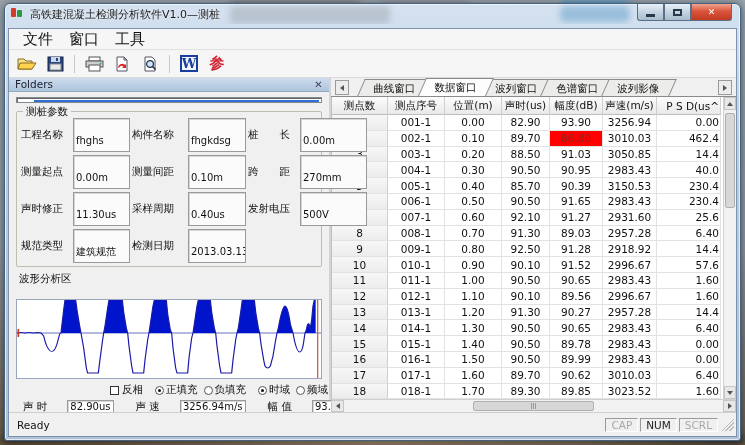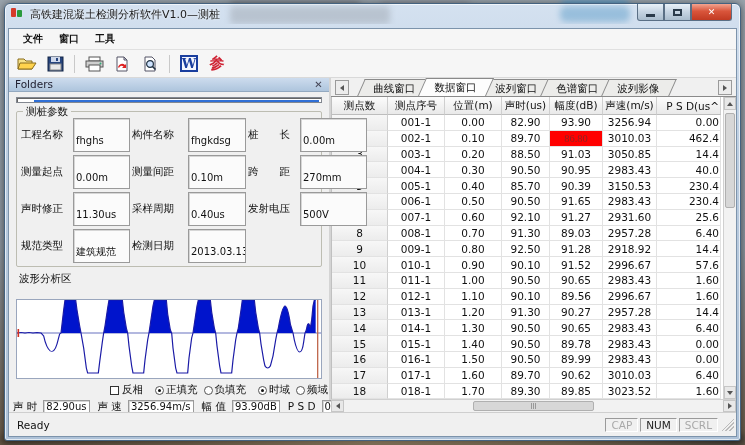--- a/index.html
+++ b/index.html
@@ -34,21 +34,21 @@
           background:linear-gradient(#e9f1f8,#c8d6e4 45%,#a9bccd); color:#2a3a4a; font-size:9px; line-height:1; }
   .wbtn.min { border-radius:0 0 0 3px; }
   .wbtn.close { width:41px; border-radius:0 0 3px 0; background:linear-gradient(#f2a490,#d9553b 45%,#c13a22); color:#fff; font-weight:bold; }
   .wbtn .bar { width:9px; height:3px; background:#2a3a4a; margin-top:7px; }
   .wbtn .box { width:9px; height:7px; border:2px solid #2a3a4a; }
 
   .client { position:absolute; left:3px; right:3px; top:24px; bottom:3px; background:#f0f0f0;
             border:1px solid #7c93ab; display:flex; flex-direction:column; }
 
   .menubar { height:21px; background:#f6f6f6; border-bottom:1px solid #e0e0e0; display:flex; align-items:center; padding-left:6px; }
-  .menu-item { padding:2px 8px; font-size:10px;font-weight:bold; }
+  .menu-item { padding:2px 8px; font-size:15px; }
 
   .toolbar { height:28px; background:#f6f6f6; border-bottom:1px solid #d9d9d9; display:flex; align-items:center; padding-left:6px; gap:4px; }
   .tbtn { width:24px; height:22px; display:flex; align-items:center; justify-content:center; border:1px solid transparent; }
   .tsep { width:1px; height:18px; background:#c9c9c9; margin:0 3px; }
   .word-glyph { font-size:13px; font-weight:bold; color:#1a3e9e; border:2px solid #1a3e9e; background:#f4f6ff; width:18px; height:17px; display:flex; align-items:center; justify-content:center; font-family:"DejaVu Serif",serif;}
   .can-glyph { font-size:15px; font-weight:bold; color:#cf2233; }
 
   .main { flex:1; display:flex; min-height:0; }
 
   
@@ -77,21 +77,21 @@
   .wave-label { margin:5px 0 13px 10px; font-size:10.5px; }
   .wave-plot { margin:0 7px; height:80px; background:#fff; border:1px solid #9aa6bd; position:relative; }
   .wave-plot svg { width:100%; height:100%; display:block; }
 
   .controls-row { display:flex; align-items:center; margin:4px 4px 0 100px; gap:6px; font-size:10.5px; white-space:nowrap; }
   .radio { width:9px; height:9px; border:1px solid #555; border-radius:50%; background:#fff; position:relative; flex:none; margin-right:2px;}
   .radio.on:after { content:""; position:absolute; left:2px; top:2px; width:3px; height:3px; border-radius:50%; background:#111; }
   .ctl { display:flex; align-items:center; }
   .gap { width:8px; }
 
-  .readings-row { display:flex; align-items:flex-start; margin:3px 2px 0 2px; gap:6px; font-size:10.5px; white-space:nowrap;}
+  .readings-row { display:flex; align-items:flex-end; margin:3px 2px 0 12px; gap:20px; font-size:10.5px; white-space:nowrap;}
   .rlabel { margin-left:2px; }
   .rval { height:14px; background:#fff; border:1px solid #9a9a9a; box-shadow:inset 1px 1px 0 #d6d6d6;
           font-size:10px; line-height:12px; padding:0 2px; }
   .rv1{width:62px;} .rv2{width:70px;} .rv3{width:66px;} .rv4{width:70px;}
   .clip-text { height:7px; overflow:hidden; margin-left:10px; color:#666; font-size:10px; }
 
   
   .right { flex:1; display:flex; flex-direction:column; background:#f0f0f0; min-width:0; min-height:0;}
   .tabstrip { height:19px; display:flex; align-items:flex-end; border-bottom:1px solid #8a8a8a; background:#f0f0f0; padding:0 2px; }
   .tab-arrow { width:14px; height:15px; border:1px solid #9a9a9a; background:#ececec; display:flex; align-items:center;
@@ -107,21 +107,21 @@
   .thead { display:flex; height:18px; flex:none; }
   .th { background:linear-gradient(#fcfcfc,#e9e9e9); border-right:1px solid #cfcfcf; border-bottom:1px solid #bdbdbd;
         display:flex; align-items:center; justify-content:center; font-size:10.5px; overflow:hidden; white-space:nowrap; flex:none;}
   .tbody { flex:1; overflow:hidden; }
   .trow { display:flex; height:15.8px; }
   .tcell { border-right:1px solid #e2e2e2; border-bottom:1px solid #e2e2e2; display:flex; align-items:center;
            justify-content:center; font-size:10.5px; overflow:hidden; white-space:nowrap; flex:none; background:#fff;}
   .tcell.rowhead { background:linear-gradient(#f7f7f7,#ececec); border-right:1px solid #cfcfcf; }
   .c0{width:56px;} .c1{width:57px;} .c2{width:57px;} .c3{width:48px;} .c4{width:53px;} .c5{width:54px;}
   .c6{width:64px; justify-content:flex-end; padding-right:1px;}
-  .tcell.alert { background:#ff0000; color:#8d2420;font-family:Liberation Serif, serif; }
+  .tcell.alert { background:#ff0000; color:#8d2420; }
 
   
   .vscroll { width:13px; flex:none; background:#f2f2f2; border-left:1px solid #d0d0d0; display:flex; flex-direction:column; }
   .sbtn { height:13px; background:#e8e8e8; border:1px solid #c6c6c6; display:flex; align-items:center; justify-content:center; flex:none;}
   .tri-up { width:0; height:0; border-left:3px solid transparent; border-right:3px solid transparent; border-bottom:4px solid #555; }
   .tri-dn { width:0; height:0; border-left:3px solid transparent; border-right:3px solid transparent; border-top:4px solid #555; }
   .tri-lf { width:0; height:0; border-top:3px solid transparent; border-bottom:3px solid transparent; border-right:4px solid #555; }
   .tri-rt { width:0; height:0; border-top:3px solid transparent; border-bottom:3px solid transparent; border-left:4px solid #555; }
   .vtrack { flex:1; position:relative; }
   .vthumb { position:absolute; left:1px; right:1px; top:3px; height:95px; background:#d7d7d7; border:1px solid #b0b0b0; border-radius:2px;}

